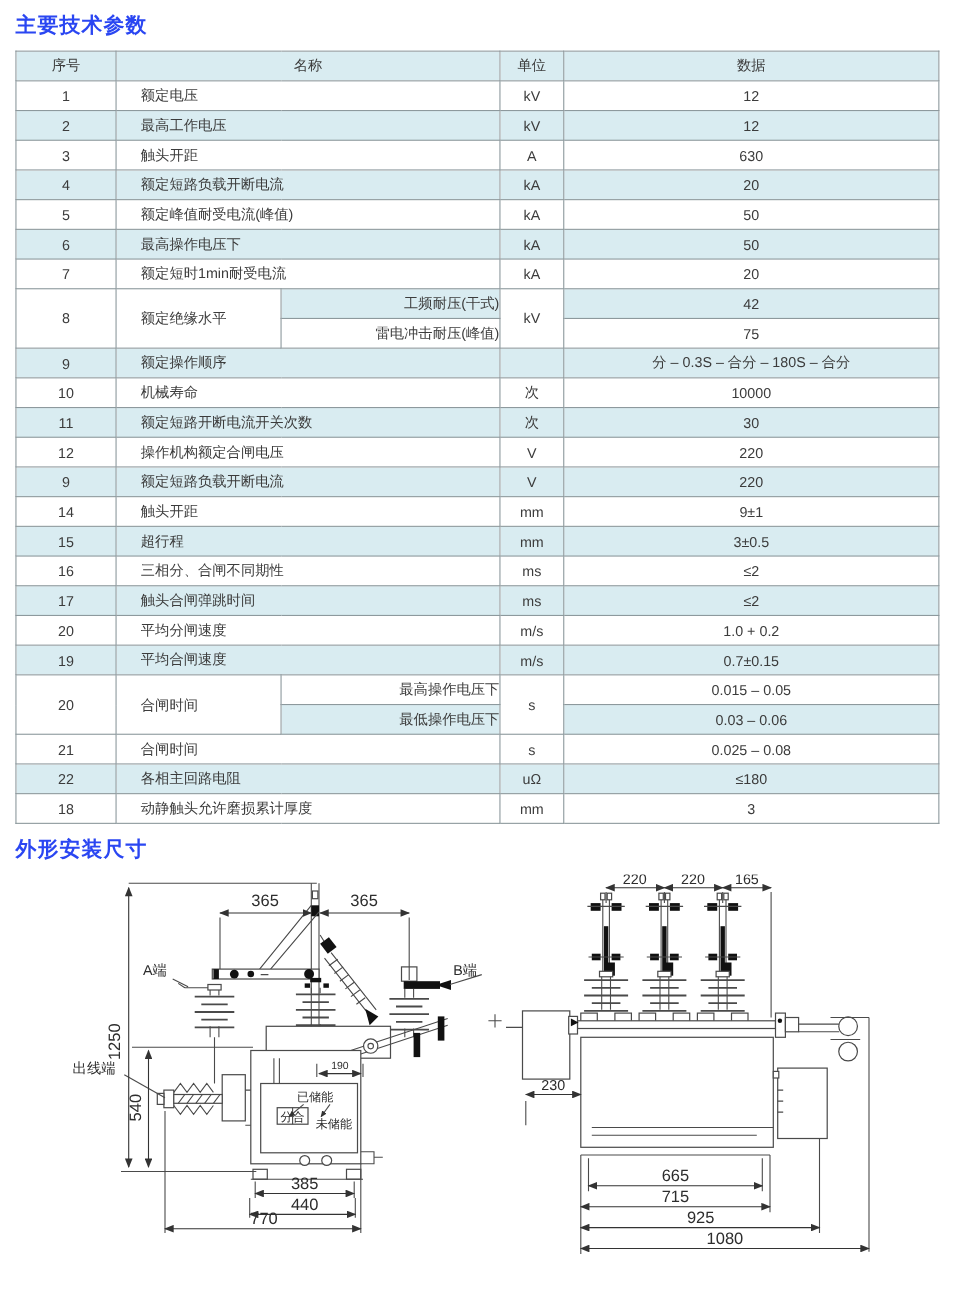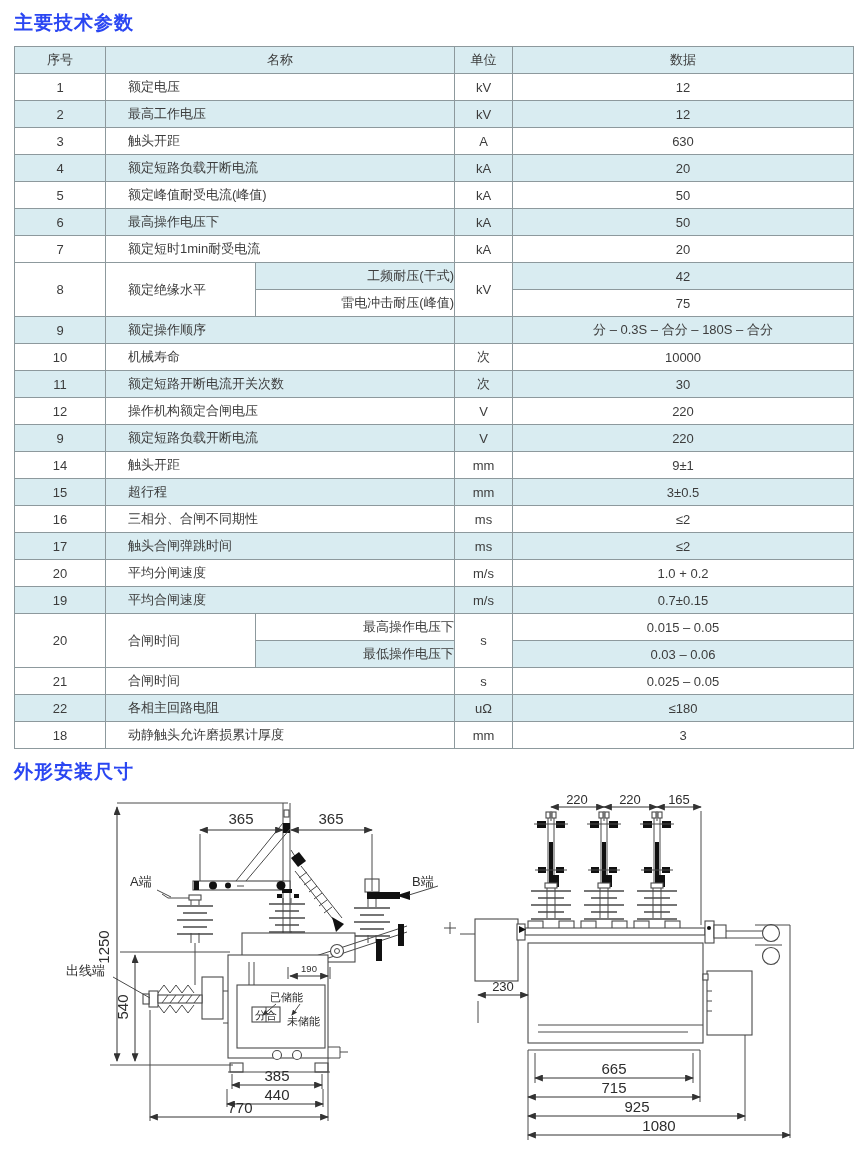--- a/index.html
+++ b/index.html
@@ -168,21 +168,21 @@
     <td>0.015 – 0.05</td>
   </tr>
   <tr>
     <td class="sub tint">最低操作电压下</td>
     <td class="tint">0.03 – 0.06</td>
   </tr>
   <tr>
     <td>21</td>
     <td colspan="2" class="name">合闸时间</td>
     <td>s</td>
-    <td>0.025 – 0.05</td>
+    <td>0.025 – 0.08</td>
   </tr>
   <tr class="tint">
     <td>22</td>
     <td colspan="2" class="name">各相主回路电阻</td>
     <td>uΩ</td>
     <td>≤180</td>
   </tr>
   <tr>
     <td>18</td>
     <td colspan="2" class="name">动静触头允许磨损累计厚度</td>

